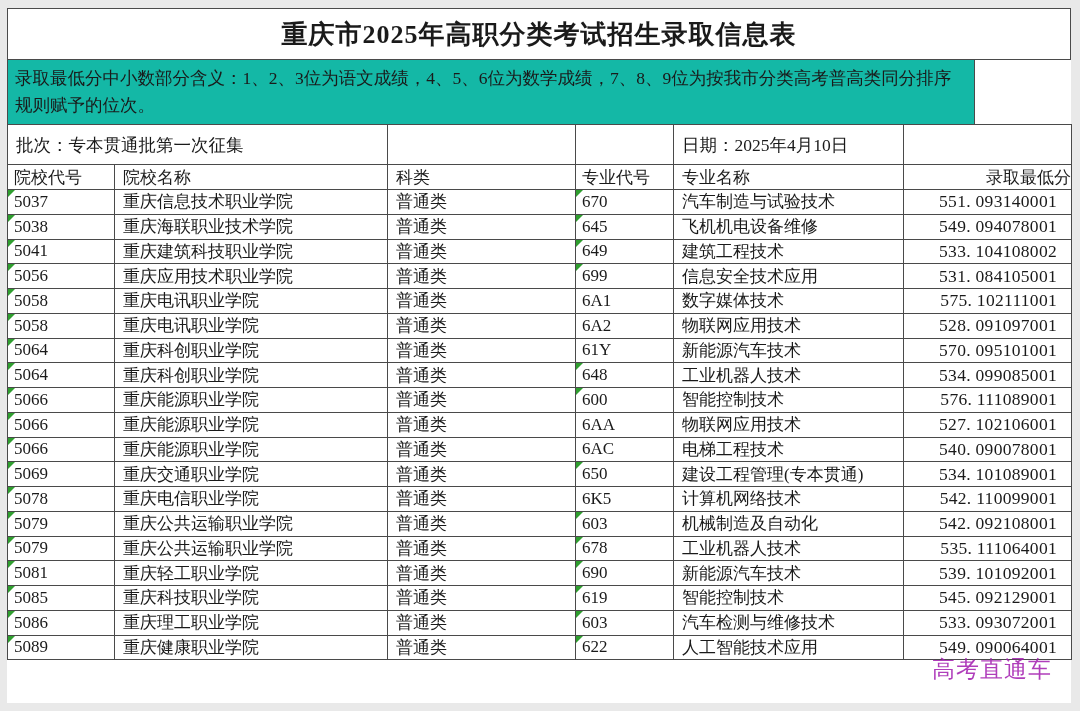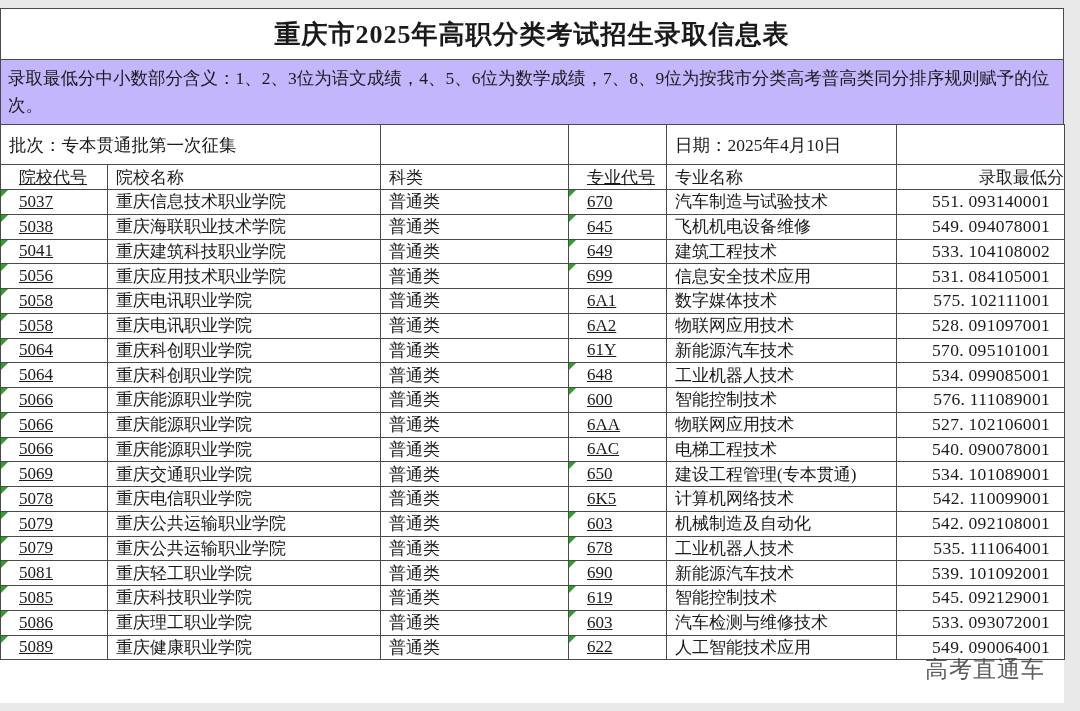--- a/index.html
+++ b/index.html
@@ -3,67 +3,67 @@
 <meta charset="utf-8">
 <style>
   html,body{margin:0;padding:0;}
   body{
     width:1080px;height:711px;overflow:hidden;
     background:#e9e9e9;
     font-family:"Liberation Serif","DejaVu Serif",serif;
     color:#1a1a1a;
   }
   .sheet{
-    position:absolute;left:0;top:8px;width:1064px;height:695px;
+    position:absolute;left:7px;top:8px;width:1064px;height:695px;
     background:#ffffff;
   }
   .title-cell{
     box-sizing:border-box;width:1064px;height:52px;
     border:1px solid #4a4a4a;
     display:flex;align-items:center;justify-content:center;
     font-size:26px;font-weight:bold;letter-spacing:1px;
     background:#fff;
   }
   .note-cell{
-    box-sizing:border-box;width:1064px;height:66px;margin-top:-1px;
+    box-sizing:border-box;width:968px;height:66px;margin-top:-1px;
     border:1px solid #4a4a4a;
     padding:5px 10px 5px 7px;
     font-size:17.5px;line-height:1.55;
-    background:#c4b5fd;
+    background:#14b8a6;
   }
   table{
     border-collapse:collapse;table-layout:fixed;
     width:1064px;margin-top:-1px;
   }
   td{
     box-sizing:border-box;
     border:1px solid #4a4a4a;
     padding:0;
     font-size:17px;
     white-space:nowrap;overflow:hidden;
     position:relative;
     height:24.75px;
     vertical-align:middle;
     background:#fff;
   }
   tr.batch-row td{height:40px;font-size:17.5px;}
   tr.header-row td{height:25px;}
   td.pl8{padding-left:8px;}
-  td.pl5{padding-left:18px;text-decoration:underline;}
+  td.pl5{padding-left:6px;}
   td.score{text-align:right;padding-right:14px;font-size:17.5px;letter-spacing:.3px;}
   .tri{
     position:absolute;left:0;top:0;width:0;height:0;
     border-top:7px solid #2f9e2f;
     border-right:7px solid transparent;
   }
   .watermark{
     position:absolute;left:897px;top:646px;width:176px;
     text-align:center;
     font-size:23px;letter-spacing:1px;
-    color:#404040;opacity:.85;
+    color:#a21caf;opacity:.85;
     pointer-events:none;z-index:5;
     font-family:"Liberation Serif","DejaVu Serif",serif;
   }
 </style>
 </head>
 <body>
 
 <div class="sheet">
   <div class="title-cell">重庆市2025年高职分类考试招生录取信息表</div>
   <div class="note-cell">录取最低分中小数部分含义：1、2、3位为语文成绩，4、5、6位为数学成绩，7、8、9位为按我市分类高考普高类同分排序规则赋予的位次。</div>

